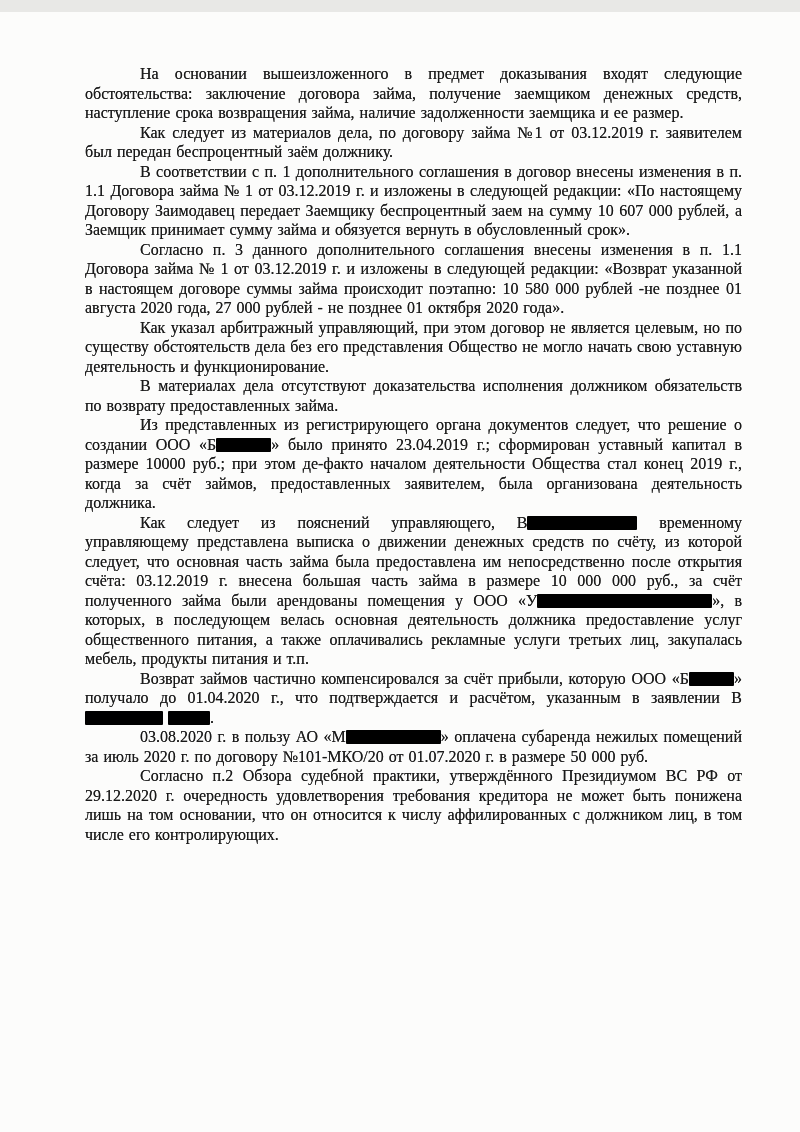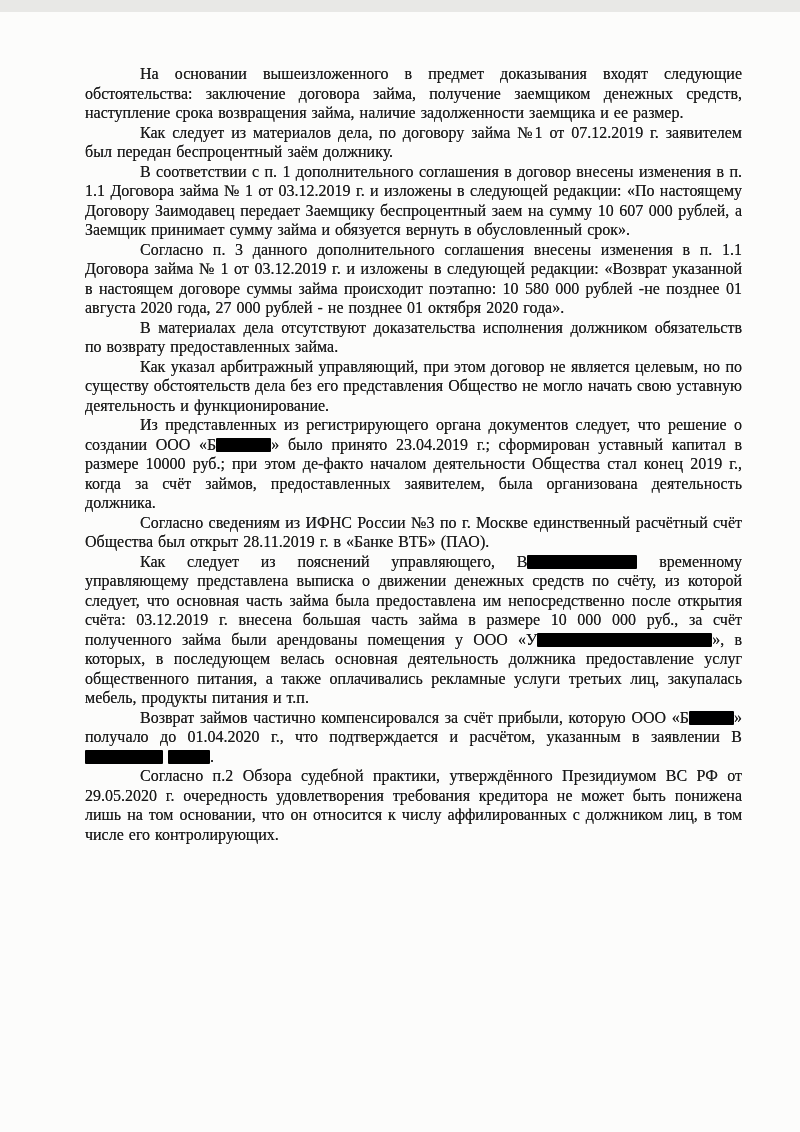--- a/index.html
+++ b/index.html
@@ -38,24 +38,24 @@
     vertical-align: -2px;
     border-radius: 1px;
   }
 </style>
 </head>
 <body>
 
 <div class="page">
   <div class="doc-body">
       <p class="para">На основании вышеизложенного в предмет доказывания входят следующие обстоятельства: заключение договора займа, получение заемщиком денежных средств, наступление срока возвращения займа, наличие задолженности заемщика и ее размер.</p>
-      <p class="para">Как следует из материалов дела, по договору займа №1 от 07.12.2019 г. заявителем был передан беспроцентный заём должнику.</p>
+      <p class="para">Как следует из материалов дела, по договору займа №1 от 03.12.2019 г. заявителем был передан беспроцентный заём должнику.</p>
       <p class="para">В соответствии с п. 1 дополнительного соглашения в договор внесены изменения в п. 1.1 Договора займа № 1 от 03.12.2019 г. и изложены в следующей редакции: «По настоящему Договору Заимодавец передает Заемщику беспроцентный заем на сумму 10 607 000 рублей, а Заемщик принимает сумму займа и обязуется вернуть в обусловленный срок».</p>
       <p class="para">Согласно п. 3 данного дополнительного соглашения внесены изменения в п. 1.1 Договора займа № 1 от 03.12.2019 г. и изложены в следующей редакции: «Возврат указанной в настоящем договоре суммы займа происходит поэтапно: 10 580 000 рублей -не позднее 01 августа 2020 года, 27 000 рублей - не позднее 01 октября 2020 года».</p>
+      <p class="para">Как указал арбитражный управляющий, при этом договор не является целевым, но по существу обстоятельств дела без его представления Общество не могло начать свою уставную деятельность и функционирование.</p>
       <p class="para">В материалах дела отсутствуют доказательства исполнения должником обязательств по возврату предоставленных займа.</p>
-      <p class="para">Как указал арбитражный управляющий, при этом договор не является целевым, но по существу обстоятельств дела без его представления Общество не могло начать свою уставную деятельность и функционирование.</p>
       <p class="para">Из представленных из регистрирующего органа документов следует, что решение о создании ООО «Б<span class="redaction" style="width: 55px; background: rgb(0, 0, 0);"></span>» было принято 23.04.2019 г.; сформирован уставный капитал в размере 10000 руб.; при этом де-факто началом деятельности Общества стал конец 2019 г., когда за счёт займов, предоставленных заявителем, была организована деятельность должника.</p>
-      <p class="para">Согласно сведениям из ИФНС России №3 по г. Москве единственный расчётный счёт Общества был открыт 28.11.2019 г. в «Банке ВТБ» (ПАО).</p>
       <p class="para">Как следует из пояснений управляющего, В<span class="redaction" style="width: 110px; background: rgb(0, 0, 0);"></span> временному управляющему представлена выписка о движении денежных средств по счёту, из которой следует, что основная часть займа была предоставлена им непосредственно после открытия счёта: 03.12.2019 г. внесена большая часть займа в размере 10 000 000 руб., за счёт полученного займа были арендованы помещения у ООО «У<span class="redaction" style="width: 175px; background: rgb(0, 0, 0);"></span>», в которых, в последующем велась основная деятельность должника предоставление услуг общественного питания, а также оплачивались рекламные услуги третьих лиц, закупалась мебель, продукты питания и т.п.</p>
       <p class="para">Возврат займов частично компенсировался за счёт прибыли, которую ООО «Б<span class="redaction" style="width: 45px; background: rgb(0, 0, 0);"></span>» получало до 01.04.2020 г., что подтверждается и расчётом, указанным в заявлении В<span class="redaction" style="width: 78px; background: rgb(0, 0, 0);"></span> <span class="redaction" style="width: 42px; background: rgb(0, 0, 0);"></span>.</p>
-      <p class="para">Согласно п.2 Обзора судебной практики, утверждённого Президиумом ВС РФ от 29.05.2020 г. очередность удовлетворения требования кредитора не может быть понижена лишь на том основании, что он относится к числу аффилированных с должником лиц, в том числе его контролирующих.</p>
+      <p class="para">03.08.2020 г. в пользу АО «М<span class="redaction" style="width: 95px; background: rgb(0, 0, 0);"></span>» оплачена субаренда нежилых помещений за июль 2020 г. по договору №101-МКО/20 от 01.07.2020 г. в размере 50 000 руб.</p>
+      <p class="para">Согласно п.2 Обзора судебной практики, утверждённого Президиумом ВС РФ от 29.12.2020 г. очередность удовлетворения требования кредитора не может быть понижена лишь на том основании, что он относится к числу аффилированных с должником лиц, в том числе его контролирующих.</p>
     </div>
 </div>
 
 </body></html>

